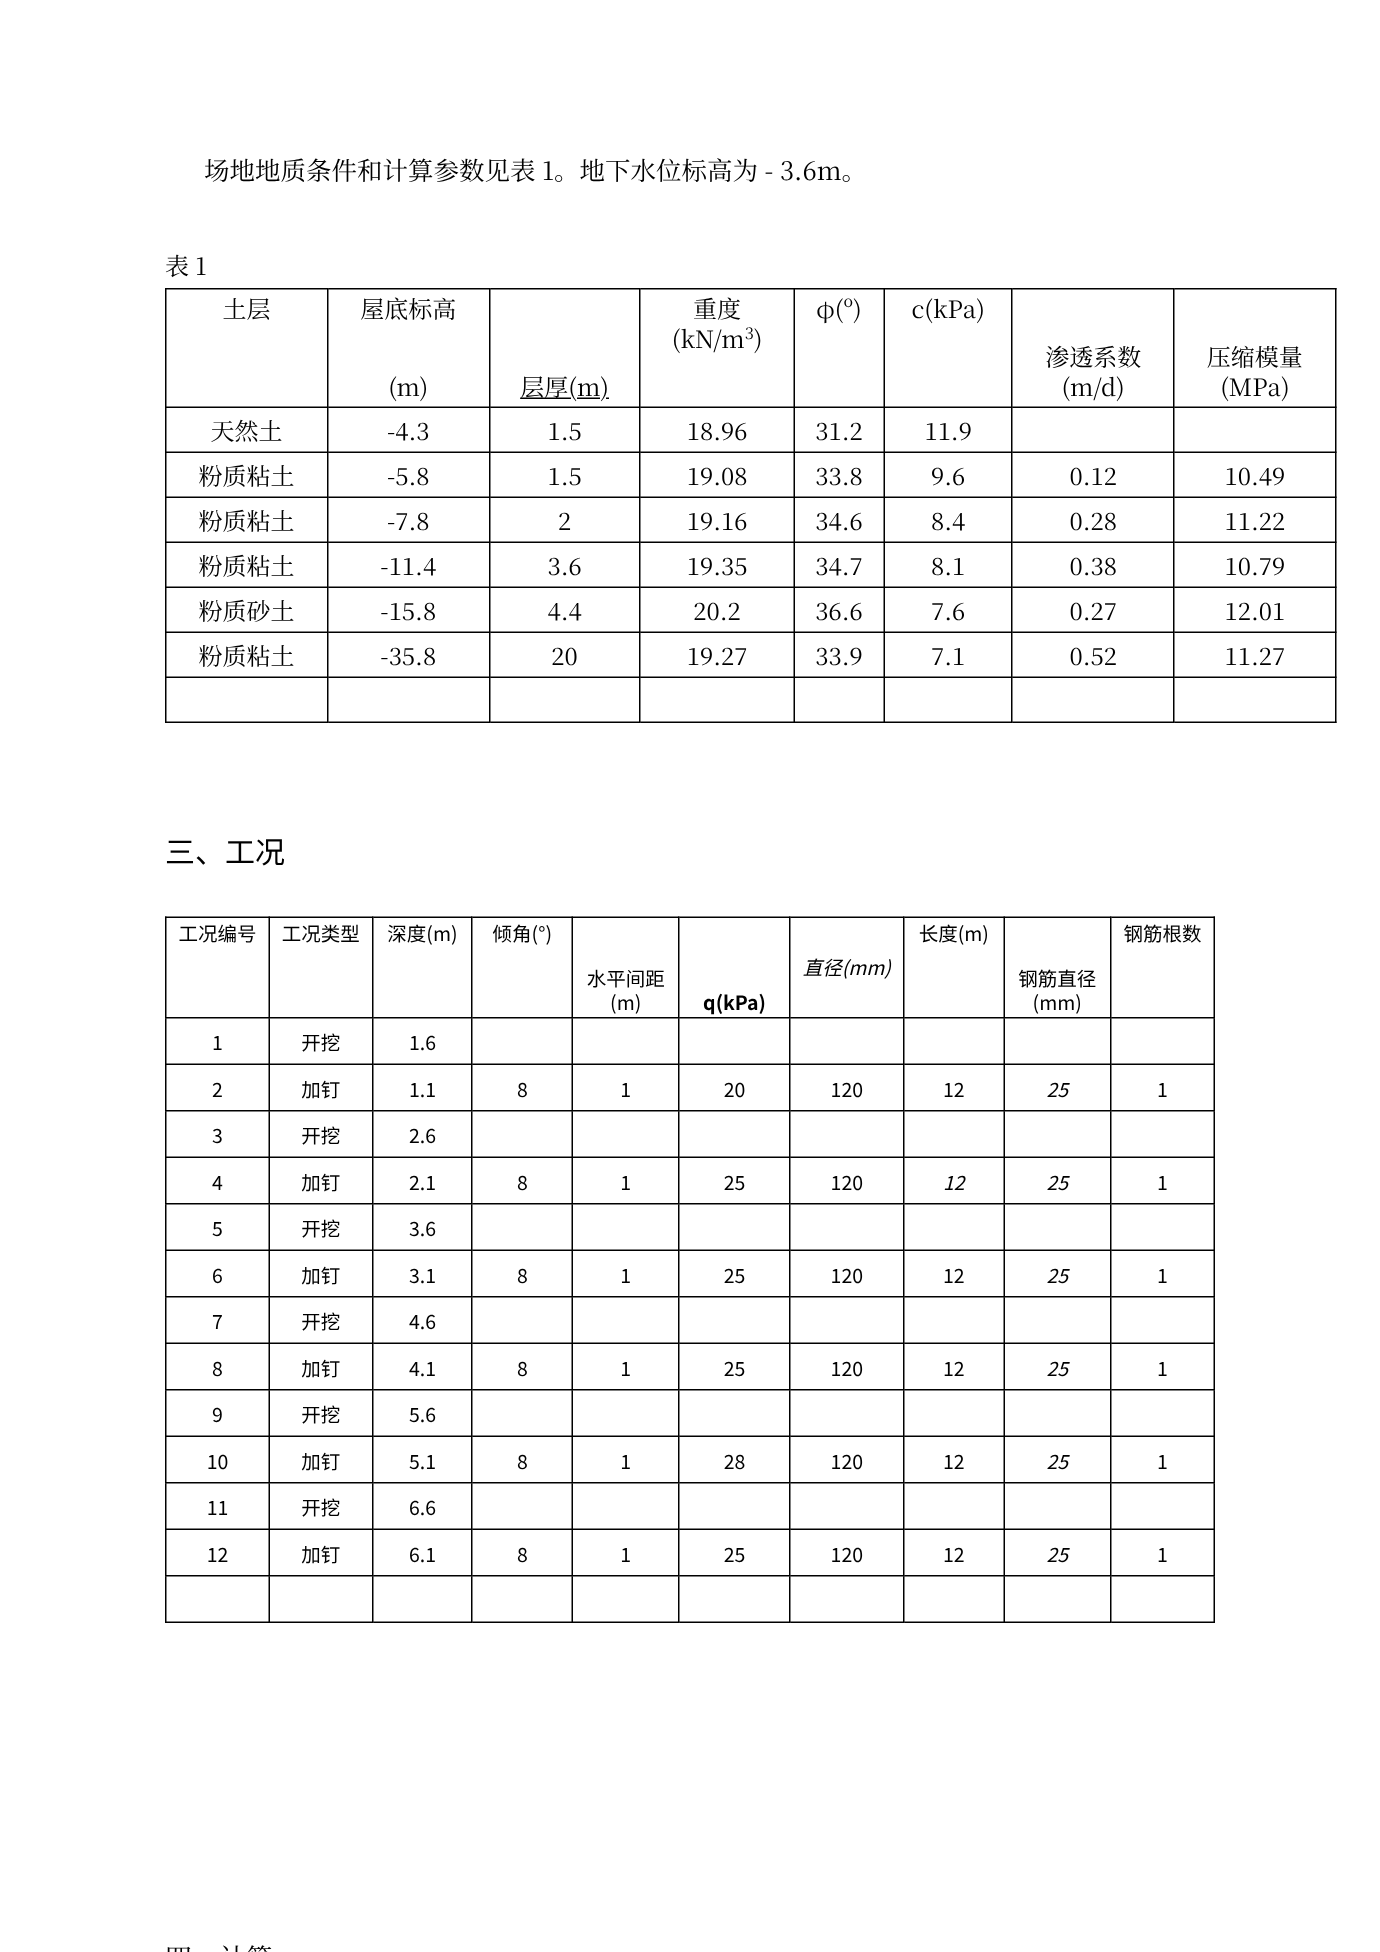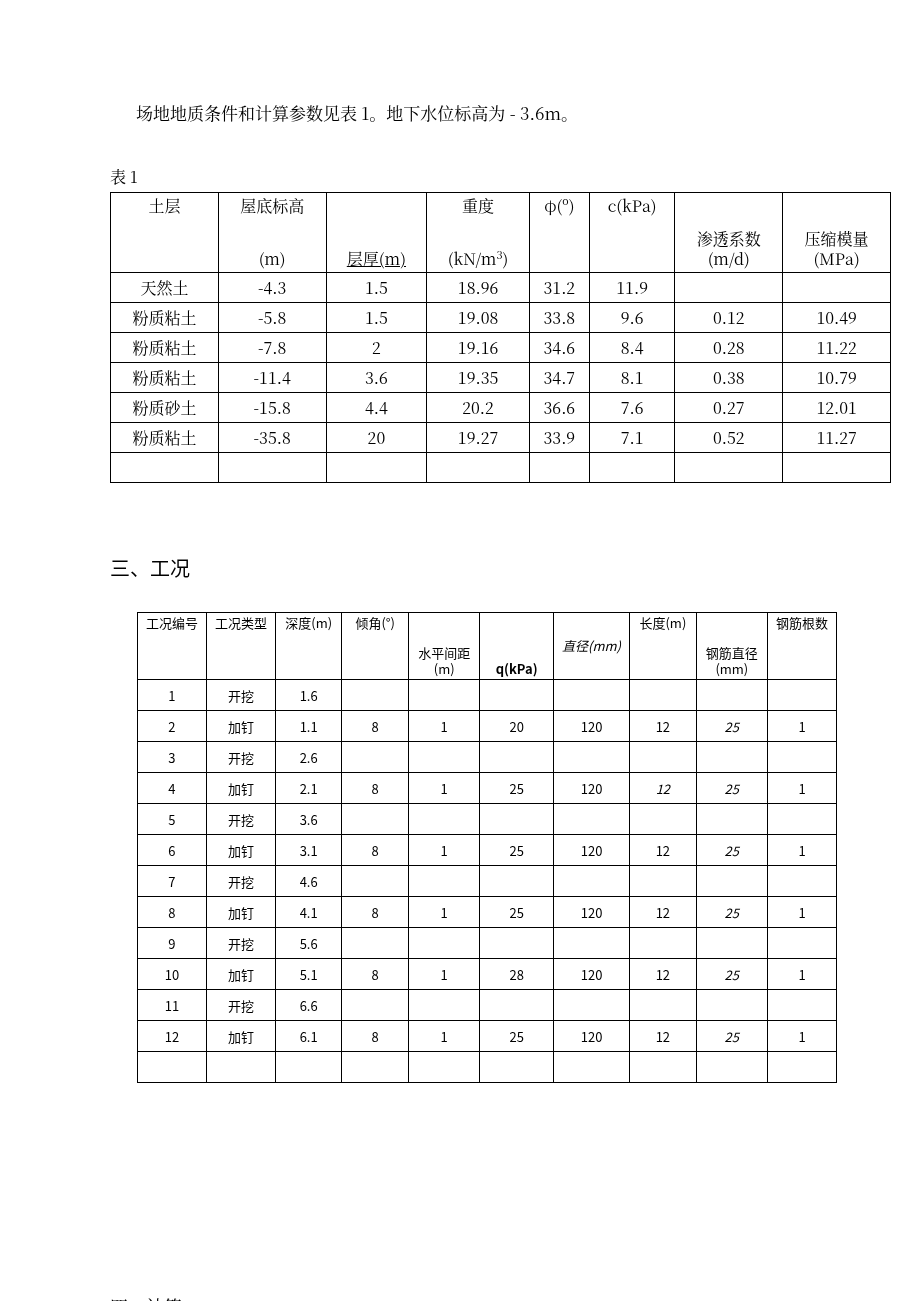--- a/index.html
+++ b/index.html
@@ -6,21 +6,21 @@
   .page{width:920px;min-height:1301px;box-sizing:border-box;padding:100px 110px 60px 110px;font-family:"Songti SC","SimSun","Noto Serif CJK SC",serif;color:#000;font-size:16px;}
   .intro{font-size:17px;text-align:left;margin:0 0 40px 26px;}
   .cap{font-size:16px;margin:0 0 4px 0;}
   table{border-collapse:collapse;}
   .t1{width:781px;}
   .t1 th,.t1 td{border:1px solid #000;padding:3px 4px;text-align:center;font-weight:normal;}
   .t1 th{vertical-align:top;height:58px;}
   .t1 td{height:22px;font-size:16px;}
   .stack{display:flex;flex-direction:column;justify-content:flex-end;height:100%;line-height:1.25;}
   .h3{font-size:20px;font-family:"Heiti SC","SimHei","Noto Sans CJK SC",sans-serif;margin:70px 0 30px 0;}
-  .t2{width:700px;margin-left:27px;}
+  .t2{width:700px;}
   .t2 th,.t2 td{border:1px solid #000;padding:2px 3px;text-align:center;font-weight:normal;}
   .t2 th{vertical-align:top;height:62px;font-family:"Heiti SC","SimHei","Noto Sans CJK SC",sans-serif;font-size:13px;}
   .t2 td{height:26px;font-family:"Heiti SC","SimHei","Noto Sans CJK SC",sans-serif;font-size:13px;}
   .ser{font-family:"Songti SC","SimSun",serif;font-size:16px;}
   .seri{font-family:"Songti SC","SimSun",serif;font-size:16px;font-style:italic;}
   .h4{font-size:18px;margin:210px 0 0 0;}
   sup{font-size:11px;}
 </style>
 </head>
 <body>
@@ -42,21 +42,21 @@
               <span>屋底标高</span>
               <span>(m)</span>
             </div>
           </th>
       <th>
             <div class="stack" style="justify-content:flex-end;text-decoration:underline;">
               <span>层厚(m)</span>
             </div>
           </th>
       <th>
-            <div class="stack" style="justify-content:flex-start;gap:32px;">
+            <div class="stack" style="justify-content:flex-start;">
               <span>重度</span>
               <span>(kN/m<sup>3</sup>)</span>
             </div>
           </th>
       <th>
             <div class="stack" style="justify-content:flex-start;">
               <span>φ(º)</span>
             </div>
           </th>
       <th>

